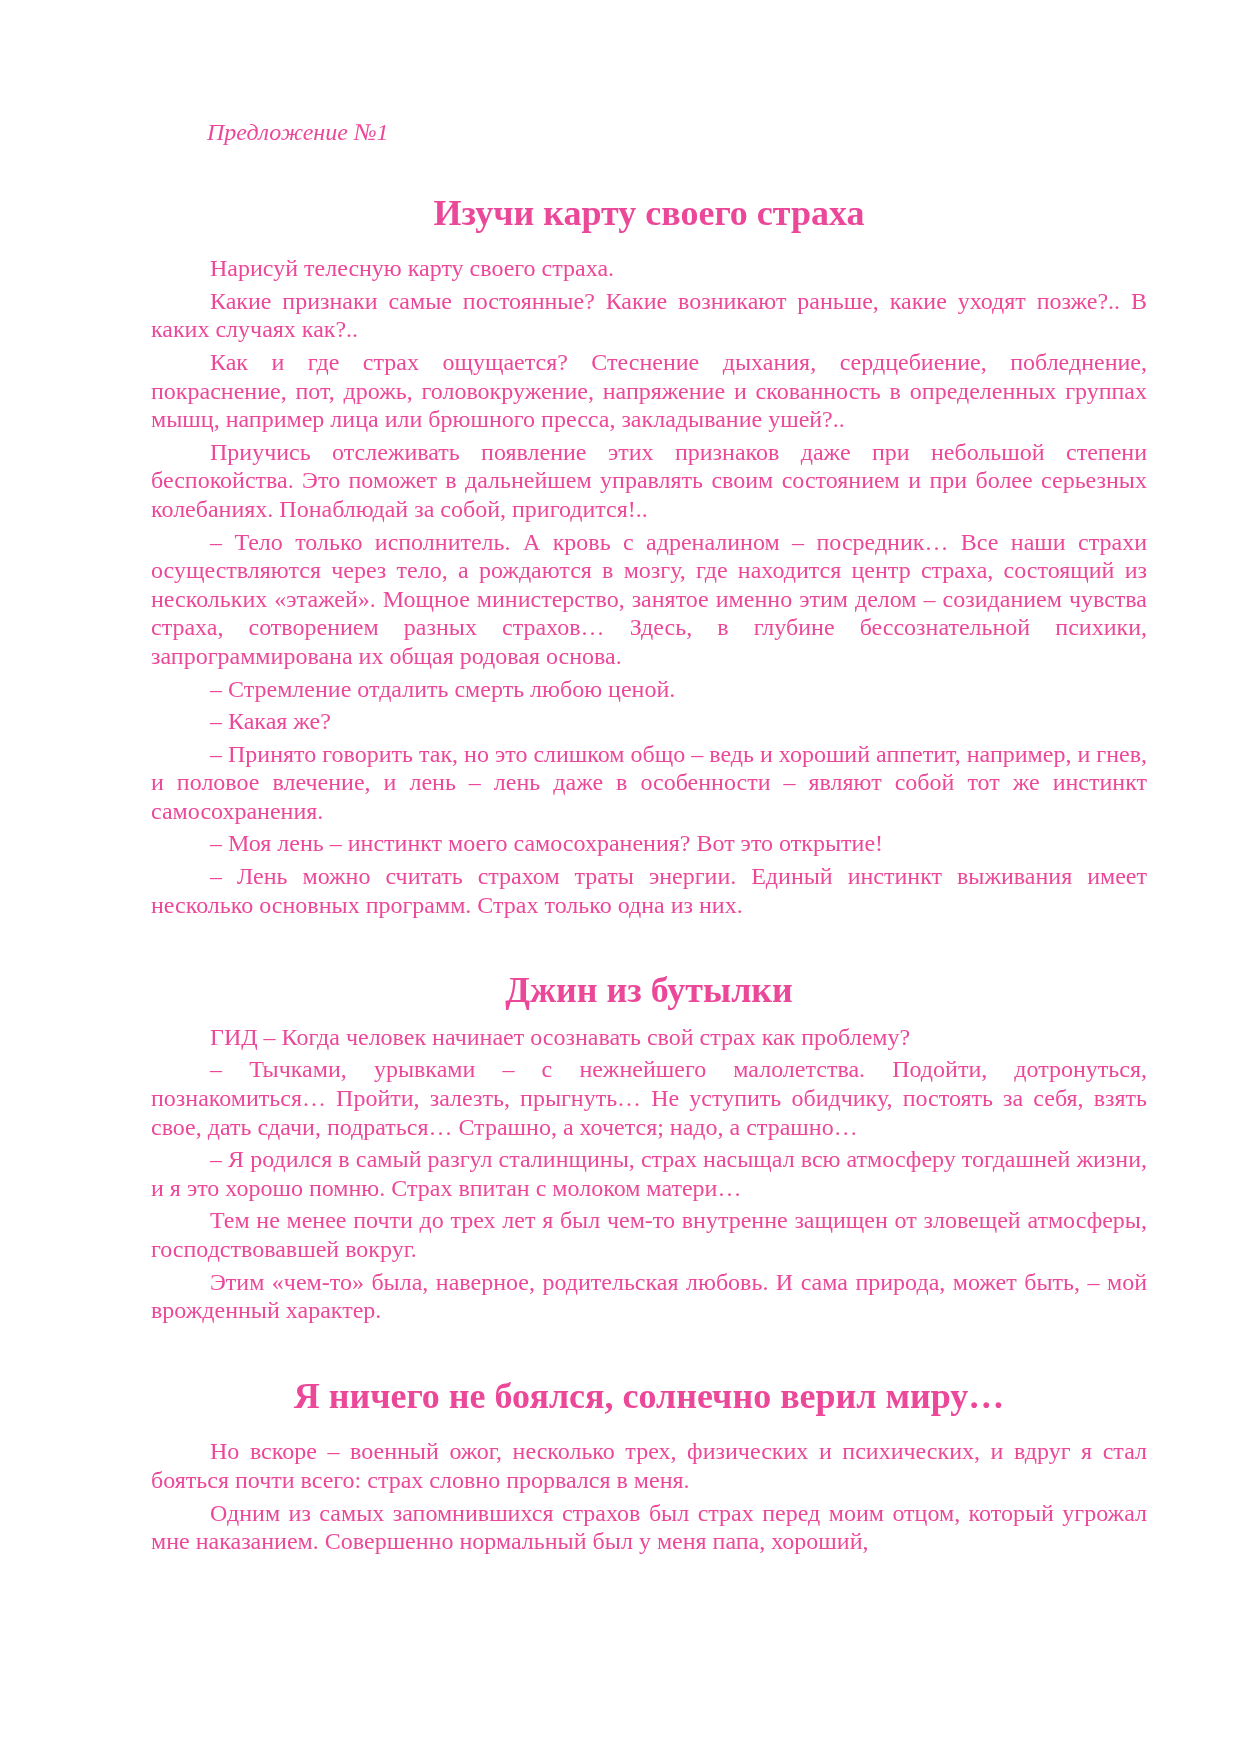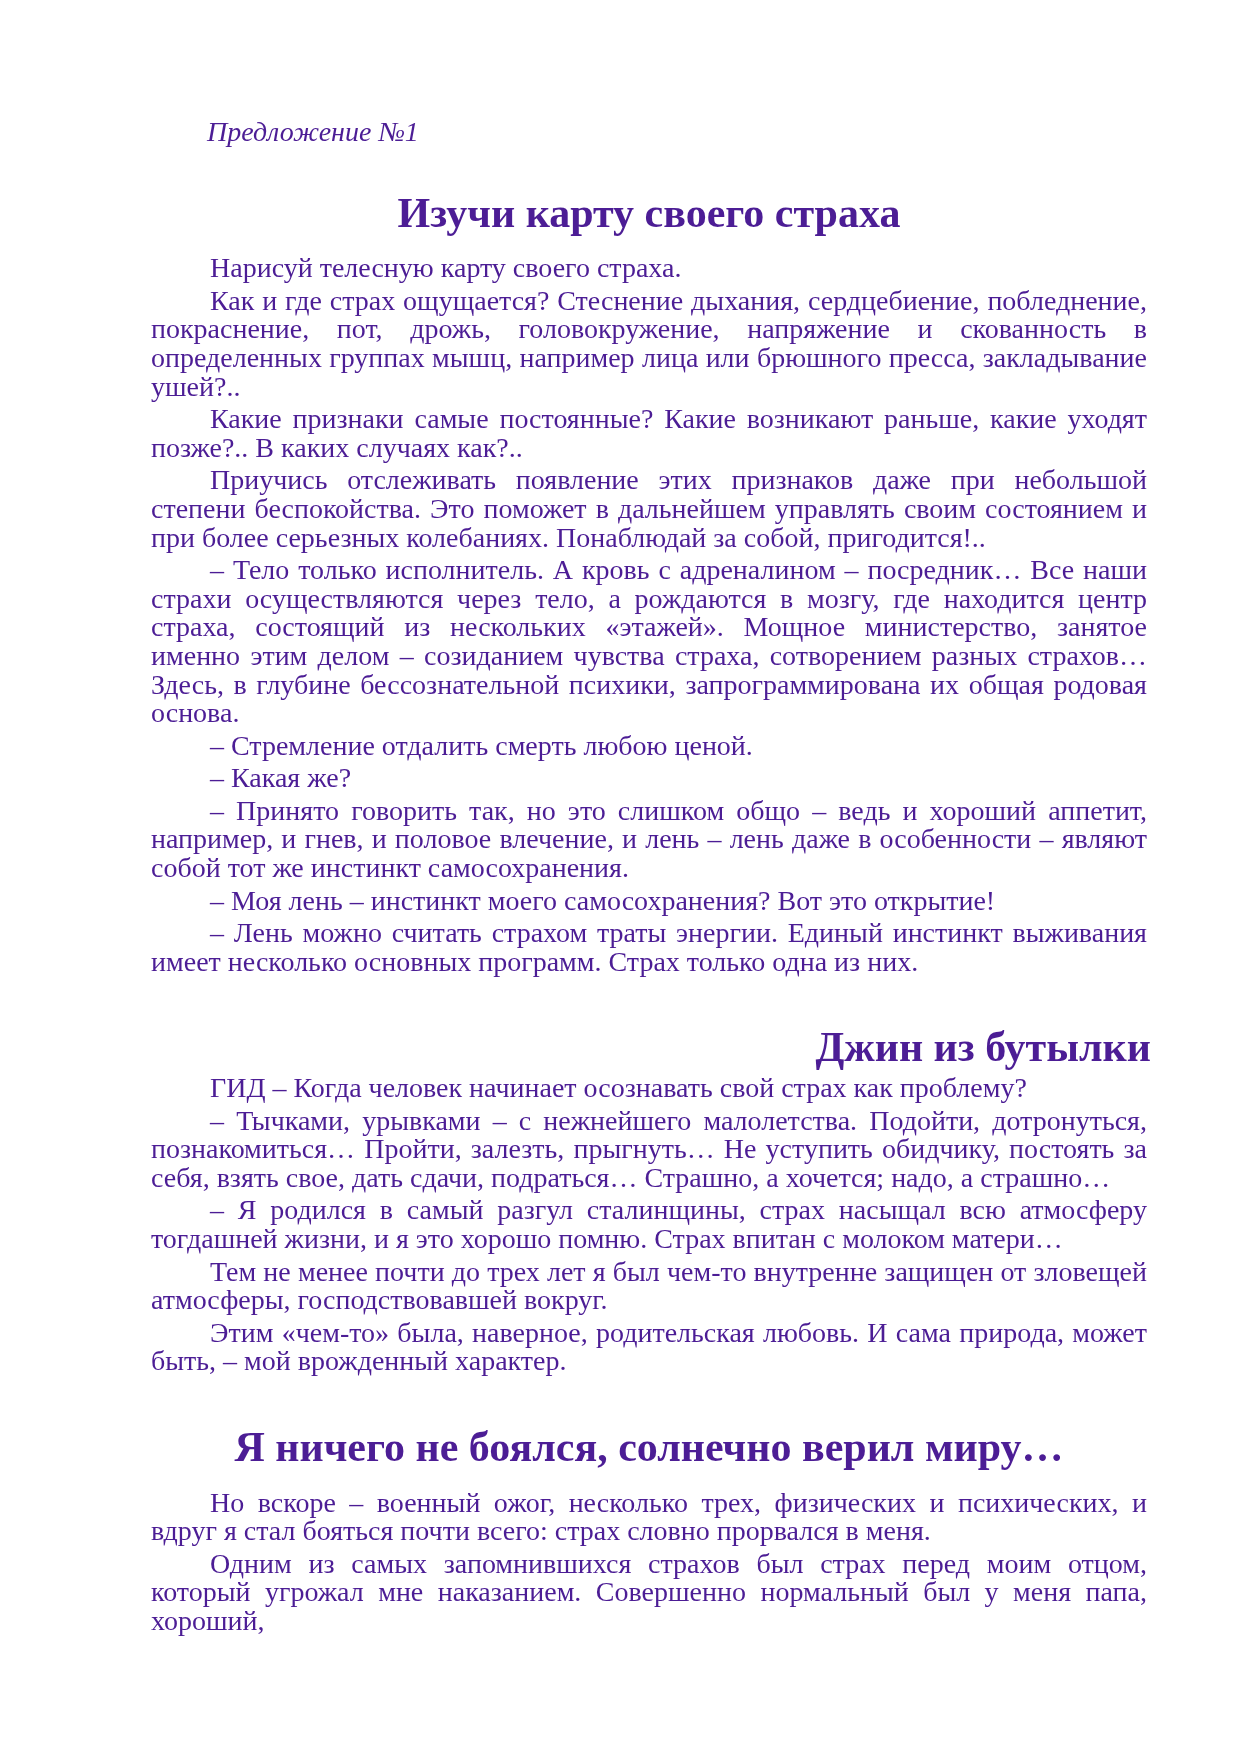--- a/index.html
+++ b/index.html
@@ -1,44 +1,44 @@
 <!DOCTYPE html>
 <html><head>
 <meta charset="utf-8">
 <style>
   html, body { margin: 0; padding: 0; background: #ffffff; }
   body { width: 1240px; height: 1754px; position: relative; overflow: hidden; }
   .page {
     position: absolute; left: 147px; top: 118px; width: 1004px;
     font-family: "Liberation Serif", "DejaVu Serif", serif;
-    font-size: 28px; line-height: 28.6px; color: #4c1d95;
+    font-size: 24px; line-height: 28.6px; color: #ec4899;
   }
   .subtitle { font-style: italic; padding-left: 60px; margin: 0; }
   .heading {
     text-align: center; font-weight: bold; margin: 0;
   }
   .h1 { margin-top: 52px; margin-bottom: 27px; }
-  .h2 { margin-top: 57px; margin-bottom: 12px; text-align: right; }
+  .h2 { margin-top: 57px; margin-bottom: 18px; }
   .h3 { margin-top: 57px; margin-bottom: 27px; }
   p.para {
     margin: 4px; text-indent: 59px; text-align: justify;
     text-justify: inter-word;
   }
 </style>
 </head>
 <body>
 
 <div class="page">
   <p class="subtitle">Предложение №1</p>
 
   <section>
     <h2 class="heading h1">Изучи карту своего страха</h2>
     <p class="para">Нарисуй телесную карту своего страха.</p>
+    <p class="para">Какие признаки самые постоянные? Какие возникают раньше, какие уходят позже?.. В каких случаях как?..</p>
     <p class="para">Как и где страх ощущается? Стеснение дыхания, сердцебиение, побледнение, покраснение, пот, дрожь, головокружение, напряжение и скованность в определенных группах мышц, например лица или брюшного пресса, закладывание ушей?..</p>
-    <p class="para">Какие признаки самые постоянные? Какие возникают раньше, какие уходят позже?.. В каких случаях как?..</p>
     <p class="para">Приучись отслеживать появление этих признаков даже при небольшой степени беспокойства. Это поможет в дальнейшем управлять своим состоянием и при более серьезных колебаниях. Понаблюдай за собой, пригодится!..</p>
     <p class="para">– Тело только исполнитель. А кровь с адреналином – посредник… Все наши страхи осуществляются через тело, а рождаются в мозгу, где находится центр страха, состоящий из нескольких «этажей». Мощное министерство, занятое именно этим делом – созиданием чувства страха, сотворением разных страхов… Здесь, в глубине бессознательной психики, запрограммирована их общая родовая основа.</p>
     <p class="para">– Стремление отдалить смерть любою ценой.</p>
     <p class="para">– Какая же?</p>
     <p class="para">– Принято говорить так, но это слишком общо – ведь и хороший аппетит, например, и гнев, и половое влечение, и лень – лень даже в особенности – являют собой тот же инстинкт самосохранения.</p>
     <p class="para">– Моя лень – инстинкт моего самосохранения? Вот это открытие!</p>
     <p class="para">– Лень можно считать страхом траты энергии. Единый инстинкт выживания имеет несколько основных программ. Страх только одна из них.</p>
   </section>
 
   <section>

